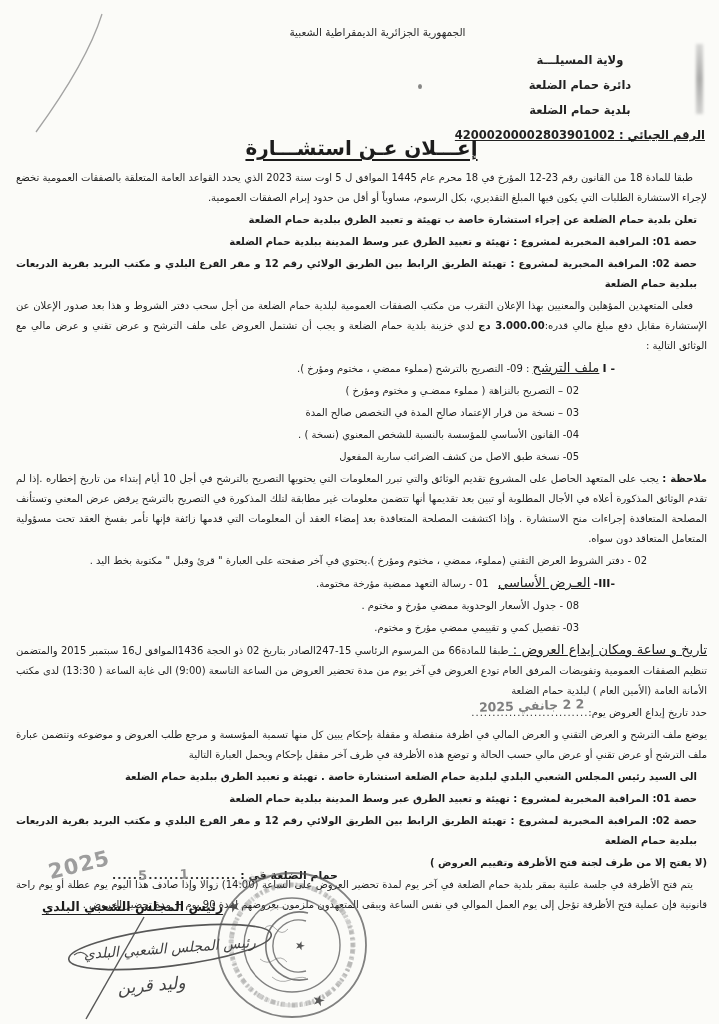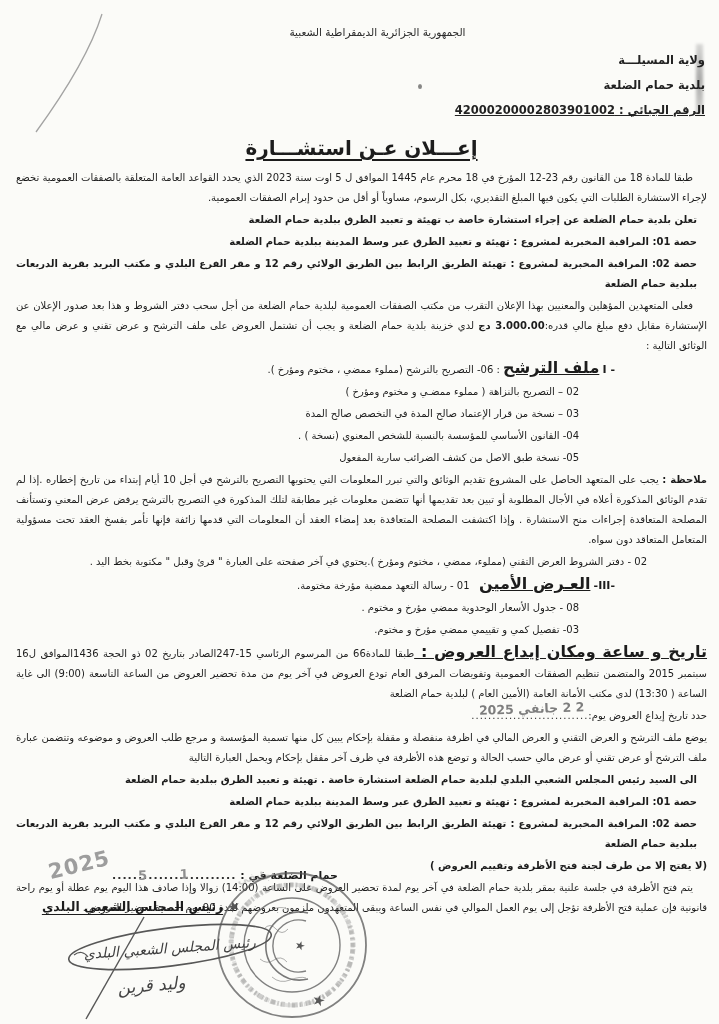--- a/index.html
+++ b/index.html
@@ -4,42 +4,42 @@
 <style>
   html,body{margin:0;padding:0;background:#e8e8e6;}
   .page{
     position:relative; width:719px; height:1024px; margin:0 auto;
     background:#fbfbf8; overflow:hidden; direction:rtl;
     font-family:"DejaVu Sans", sans-serif; color:#1c1c1c;
   }
   
   .header-center{position:absolute; top:26px; left:0; right:0; text-align:center;
     font-size:10.5px; color:#2a2a2a;padding-left:36px;}
-  .header-right{position:absolute; top:48px; right:14px; text-align:right;
+  .header-right{position:absolute; top:48px; right:14px; text-align:center;
     font-size:11.5px; font-weight:bold; line-height:25px; color:#222;}
   .tax-line{text-decoration:underline; font-weight:bold;}
   
   .crease{position:absolute; left:22px; top:10px;}
   .streak{position:absolute; right:16px; top:44px; width:7px; height:70px;
     background:linear-gradient(#b5b5b5,#5d5d5d,#aaa); filter:blur(1.5px); opacity:.5;}
   .speck{position:absolute; left:418px; top:84px; width:4px; height:5px;
     border-radius:50%; background:#3a3a3a; opacity:.6;}
   
   .doc-body{position:absolute; top:136px; right:12px; left:16px;}
   .doc-title{text-align:center; font-size:20px; font-weight:bold;
     text-decoration:underline; text-underline-offset:4px; margin:0 0 8px;}
   .doc-body p{margin:0 0 2px; font-size:10px; line-height:20px; text-align:justify;
     text-justify:inter-word;}
   .b{font-weight:bold;}
   .ctr{text-align:right;}
   .indent{text-indent:14px;}
   .sec{margin-right:92px !important; text-align:right !important;}
   .sub{margin-right:128px !important; text-align:right !important;}
   .sub2{margin-right:60px !important; text-align:center;}
-  .sec-title{text-decoration:underline; font-size:16px; font-weight:bold;}
+  .sec-title{text-decoration:underline; font-size:13px; font-weight:normal;}
   .sec-num{direction:ltr; unicode-bidi:isolate; font-size:11px; font-weight:bold;}
   .addr{margin-right:10px !important; text-align:right;}
   .dots-wrap{position:relative; display:inline-block;}
   .dots{letter-spacing:1px; color:#2f2f2f;}
   .stamp{color:#8b8b8b; font-weight:bold; white-space:nowrap;}
   .deposit-stamp{position:absolute; right:4px; top:-7px; font-size:12.5px;
     letter-spacing:2px; transform:rotate(-2deg); color:#7e7e7e;}
   
   .bottom{position:absolute; top:853px; left:0; right:0; height:171px;}
   .year-stamp{position:absolute; left:48px; top:0; font-size:21px; font-weight:bold;
@@ -63,46 +63,47 @@
 
   <svg class="crease" width="100" height="130">
     <path d="M80,4 C70,36 46,78 14,122" fill="none" stroke="#8d8d8d" stroke-width="1.3" opacity="0.8"></path>
   </svg>
   <div class="streak"></div>
   <div class="speck"></div>
 
   <div class="header-center">الجمهورية الجزائرية الديمقراطية الشعبية</div>
   <div class="header-right">
     <div>ولاية المسيلـــة</div>
+    <div>دائرة حمام الضلعة</div>
     <div>بلدية حمام الضلعة</div>
     <div class="tax-line">الرقم الجبائي : 42000200002803901002</div>
   </div>
 
   <div class="doc-body">
     <div class="doc-title">إعـــلان عـن استشـــارة</div>
 
     <p class="indent">طبقا للمادة 18 من القانون رقم 23-12 المؤرخ في 18 محرم عام 1445 الموافق ل 5 اوت سنة 2023 الذي يحدد القواعد العامة المتعلقة بالصفقات العمومية تخضع لإجراء الاستشارة الطلبات التي يكون فيها المبلغ التقديري، بكل الرسوم، مساوياً أو أقل من حدود إبرام الصفقات العمومية.</p>
 
     <p class="b addr">تعلن بلدية حمام الضلعة عن إجراء استشارة خاصة ب تهيئة و تعبيد الطرق ببلدية حمام الضلعة</p>
     <p class="b addr">حصة 01: المراقبة المخبرية لمشروع : تهيئة و تعبيد الطرق عبر وسط المدينة ببلدية حمام الضلعة</p>
     <p class="b addr">حصة 02: المراقبة المخبرية لمشروع : تهيئة الطريق الرابط بين الطريق الولائي رقم 12 و مقر الفرع البلدي و مكتب البريد بقرية الدريعات ببلدية حمام الضلعة</p>
 
     <p class="indent"><span>فعلى المتعهدين المؤهلين والمعنيين بهذا الإعلان التقرب من مكتب الصفقات العمومية لبلدية حمام الضلعة من أجل سحب دفتر الشروط و هذا بعد صدور الإعلان عن الإستشارة مقابل دفع مبلغ مالي قدره:</span><span class="b">3.000.00 دج</span><span> لدي خزينة بلدية حمام الضلعة و يجب أن تشتمل العروض على ملف الترشح و عرض تقني و عرض مالي مع الوثائق التالية :</span></p>
 
-    <p class="sec"><span class="sec-num">I -</span> <span class="sec-title">ملف الترشح</span><span> : 06- التصريح بالترشح (مملوء ممضي ، مختوم ومؤرخ ).</span></p>
+    <p class="sec"><span class="sec-num">I -</span> <span class="sec-title">ملف الترشح</span><span> : 09- التصريح بالترشح (مملوء ممضي ، مختوم ومؤرخ ).</span></p>
     <p class="sub">02 – التصريح بالنزاهة ( مملوء ممضـي و مختوم ومؤرخ )</p>
     <p class="sub">03 – نسخة من قرار الإعتماد صالح المدة في التخصص صالح المدة</p>
     <p class="sub">04- القانون الأساسي للمؤسسة بالنسبة للشخص المعنوي (نسخة ) .</p>
     <p class="sub">05- نسخة طبق الاصل من كشف الضرائب سارية المفعول</p>
 
     <p><span class="b">ملاحظة :</span><span> يجب على المتعهد الحاصل على المشروع تقديم الوثائق والتي تبرر المعلومات التي يحتويها التصريح بالترشح في أجل 10 أيام إبتداء من تاريخ إخطاره .إذا لم تقدم الوثائق المذكورة أعلاه في الأجال المطلوبة أو تبين بعد تقديمها أنها تتضمن معلومات غير مطابقة لتلك المذكورة في التصريح بالترشح يرفض عرض المعني وتستأنف المصلحة المتعاقدة إجراءات منح الاستشارة . وإذا اكتشفت المصلحة المتعاقدة بعد إمضاء العقد أن المعلومات التي قدمها زائفة فإنها تأمر بفسخ العقد تحت مسؤولية المتعامل المتعاقد دون سواه.</span></p>
 
     <p class="sub2">02 - دفتر الشروط العرض التقني (مملوء، ممضي ، مختوم ومؤرخ ).يحتوي في آخر صفحته على العبارة " قرئ وقبل " مكتوبة بخط اليد .</p>
 
-    <p class="sec"><span class="sec-num">-III-</span> <span class="sec-title">العـرض الأمين</span>&nbsp;&nbsp;&nbsp;<span>01 - رسالة التعهد ممضية مؤرخة مختومة.</span></p>
+    <p class="sec"><span class="sec-num">-III-</span> <span class="sec-title">العـرض الأساسي</span>&nbsp;&nbsp;&nbsp;<span>01 - رسالة التعهد ممضية مؤرخة مختومة.</span></p>
     <p class="sub">08 - جدول الأسعار الوحدوية ممضي مؤرخ و مختوم .</p>
     <p class="sub">03- تفصيل كمي و تقييمي ممضي مؤرخ و مختوم.</p>
 
     <p><span class="b sec-title">تاريخ و ساعة ومكان إيداع العروض : </span><span> طبقا للمادة66 من المرسوم الرئاسي 15-247الصادر بتاريخ 02 ذو الحجة 1436الموافق ل16 سبتمبر 2015 والمتضمن تنظيم الصفقات العمومية وتفويضات المرفق العام تودع العروض في آخر يوم من مدة تحضير العروض من الساعة التاسعة (9:00) الى غاية الساعة ( 13:30) لدى مكتب الأمانة العامة (الأمين العام ) لبلدية حمام الضلعة</span></p>
 
     <p><span>حدد تاريخ إيداع العروض يوم:</span><span class="dots-wrap"><span class="dots">............................</span><span class="stamp deposit-stamp">2 2 جانفي 2025</span></span></p>
 
     <p>يوضع ملف الترشح و العرض التقني و العرض المالي في اظرفة منفصلة و مقفلة بإحكام يبين كل منها تسمية المؤسسة و مرجع طلب العروض و موضوعه وتتضمن عبارة ملف الترشح أو عرض تقني أو عرض مالي حسب الحالة و توضع هذه الأظرفة في ظرف آخر مقفل بإحكام ويحمل العبارة التالية</p>
 
     <p class="b addr">الى السيد رئيس المجلس الشعبي البلدي لبلدية حمام الضلعة استشارة خاصة . تهيئة و تعبيد الطرق ببلدية حمام الضلعة</p>

